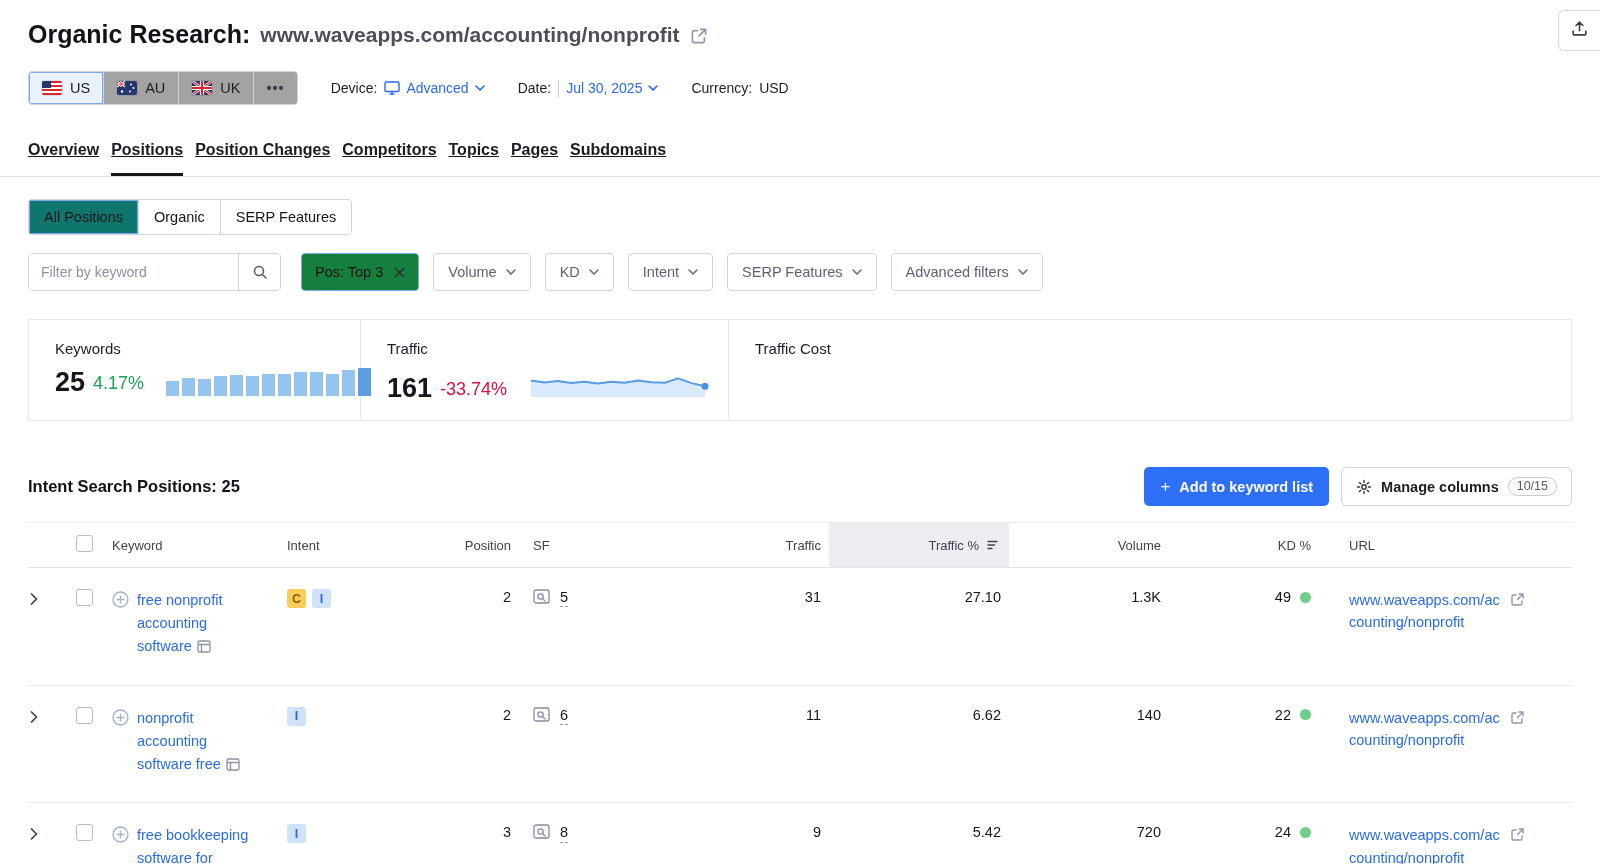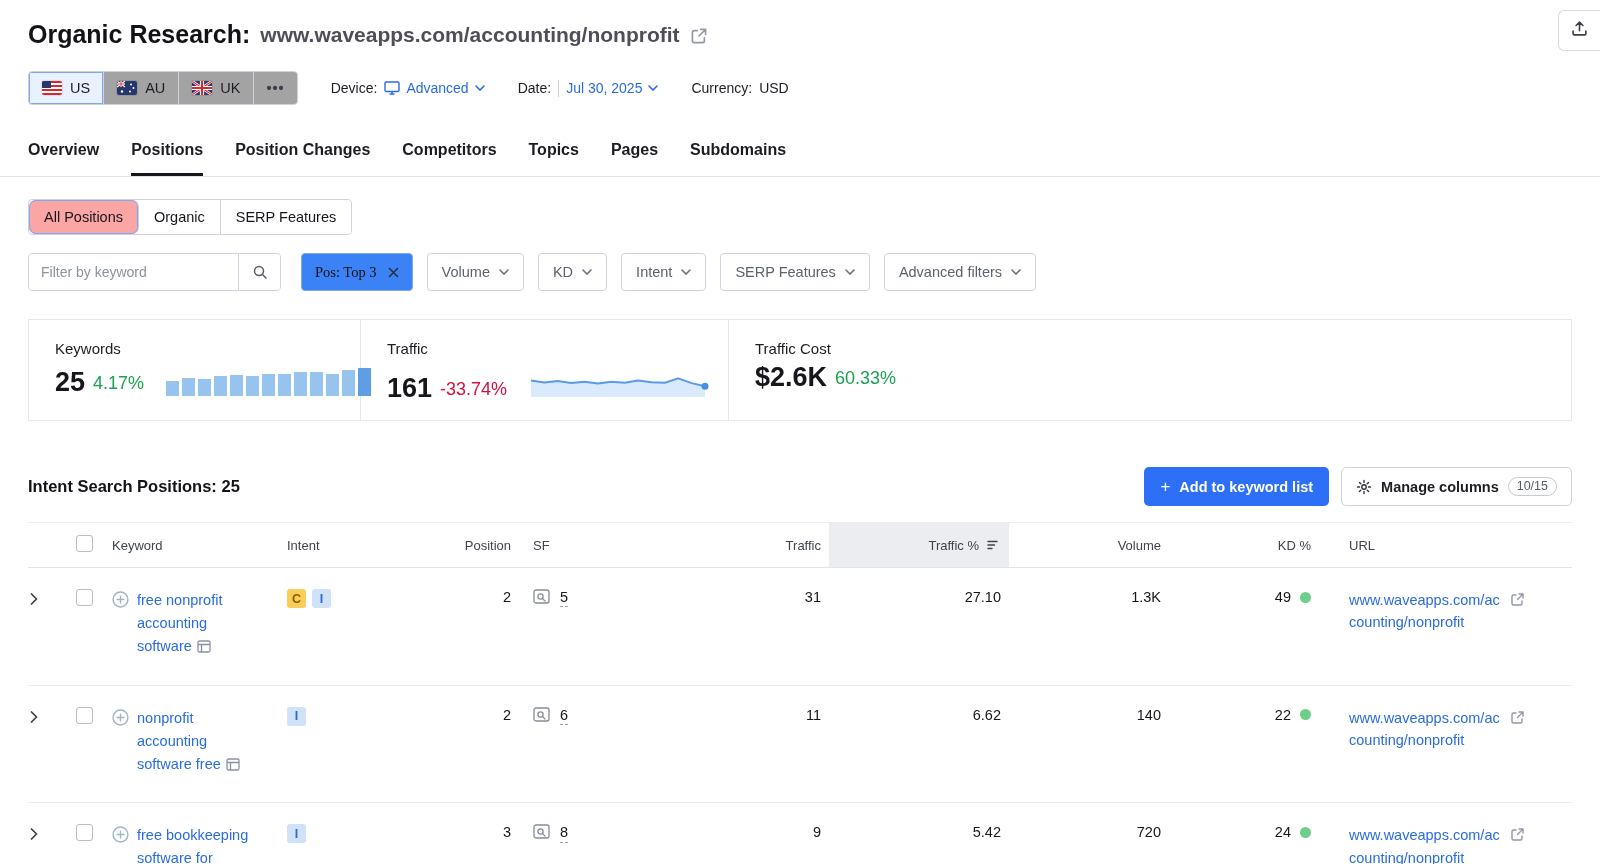--- a/index.html
+++ b/index.html
@@ -28,40 +28,40 @@
           font-size: 14.5px; color: #1d1d24; cursor: pointer; background: #a3a3a3; }
   .ctab:last-child { border-right: none; }
   .ctab.active { background: #e9f1fd; box-shadow: inset 0 0 0 1px #7ea9ef; }
   .ctab.more { padding: 8px 12px; color: #3a3f4a; font-weight: 700; letter-spacing: 1px; }
   .ctab svg { display: block; border-radius: 2px; box-shadow: 0 0 0 1px rgba(0,0,0,0.08); }
   .tb-item { display: flex; align-items: center; gap: 7px; font-size: 14px; color: #1d1d24; }
   .tb-item .val { color: #2a6ce0; display: flex; align-items: center; gap: 6px; cursor: pointer; }
   .vdiv { width: 1px; height: 17px; background: #c9cdd6; }
 
   
-  .navbar { margin: 34px -28px 16px; padding: 0 28px; border-bottom: 1px solid #e3e3ea; display: flex; gap: 32px; }
+  .navbar { margin: 34px -28px 16px; padding: 0 28px; border-bottom: 1px solid #e3e3ea; display: flex; gap: 12px; text-decoration: underline; }
   .navtab { font-size: 16px; font-weight: 600; color: #1b1b22; padding: 2px 0 14px; cursor: pointer; border-bottom: 3px solid transparent; }
   .navtab.active { font-weight: 700; border-bottom-color: #17171d; }
 
   
   .segwrap { margin-top: 22px; }
   .seg { display: inline-flex; border: 1px solid #cfd3dd; border-radius: 4px; overflow: hidden; }
   .seg .segbtn { padding: 9px 15px; font-size: 14.5px; color: #16161c; background: #fff;
                  border: none; border-right: 1px solid #cfd3dd; cursor: pointer; font-family: inherit; }
   .seg .segbtn:last-child { border-right: none; }
-  .seg .segbtn.active { background: #fca5a5; box-shadow: inset 0 0 0 1px #7ea9ef; border-radius: 7px; }
+  .seg .segbtn.active { background: #0f766e; box-shadow: inset 0 0 0 1px #7ea9ef; }
 
   
   .filters { display: flex; align-items: center; gap: 14px; margin-top: 18px; }
   .input-group { display: flex; border: 1px solid #cfd3dd; border-radius: 4px; overflow: hidden; width: 253px; height: 38px; background: #fff; }
   .input-group input { border: none; outline: none; flex: 1; padding: 0 12px; font-size: 14px; color: #333; font-family: inherit; }
   .input-group input::placeholder { color: #8b92a0; }
   .search-btn { width: 42px; border: none; border-left: 1px solid #cfd3dd; background: #fff; display: flex; align-items: center; justify-content: center; cursor: pointer; }
   .chip { display: flex; align-items: center; gap: 11px; height: 38px; padding: 0 13px; margin-left: 6px;
-          background: #3b82f6; border: 1px solid #7ea9ef; border-radius: 4px; font-size: 14.5px; color: #111; font-family: Liberation Serif, serif; }
+          background: #15803d; border: 1px solid #7ea9ef; border-radius: 4px; font-size: 14.5px; color: #111; }
   .chip .x { display: flex; cursor: pointer; }
   .dd { display: flex; align-items: center; gap: 9px; height: 38px; padding: 0 14px; border: 1px solid #cfd3dd;
         border-radius: 4px; background: #fff; color: #5c6270; font-size: 14.5px; cursor: pointer; }
 
   
   .stats { display: flex; border: 1px solid #e7e7ee; margin-top: 28px; }
   .stat { padding: 20px 26px 18px; }
   .stat.s1 { width: 332px; border-right: 1px solid #e7e7ee; }
   .stat.s2 { width: 368px; border-right: 1px solid #e7e7ee; }
   .stat.s3 { flex: 1; }
@@ -319,24 +319,20 @@
           <svg width="190" height="34" viewBox="0 0 190 34">
               <polygon points="4.0,16.5 17.4,18.6 30.8,17.0 44.2,19.1 57.5,17.8 70.9,19.6 84.3,17.8 97.7,18.8 111.1,16.5 124.5,18.3 137.8,18.8 151.2,14.4 164.6,19.1 178.0,22.2 178,33 4,33" fill="#d9eafc"></polygon>
               <polyline points="4.0,16.5 17.4,18.6 30.8,17.0 44.2,19.1 57.5,17.8 70.9,19.6 84.3,17.8 97.7,18.8 111.1,16.5 124.5,18.3 137.8,18.8 151.2,14.4 164.6,19.1 178.0,22.2" fill="none" stroke="#589be6" stroke-width="2" stroke-linejoin="round"></polyline>
               <circle cx="178" cy="22.2" r="3.5" fill="#4a90e2"></circle>
             </svg>
         </span>
       </div>
     </div>
     <div class="stat s3">
       <div class="stat-label">Traffic Cost</div>
-      <div class="stat-row">
-        <span class="stat-value">$2.6K</span>
-        <span class="chg up">60.33%</span>
-      </div>
     </div>
   </div>
 
   <div class="tablehead">
     <div class="tabletitle">
       <span>Intent Search Positions:</span>
       <span>25</span>
     </div>
     <div class="th-actions">
       <button class="btn-primary">

